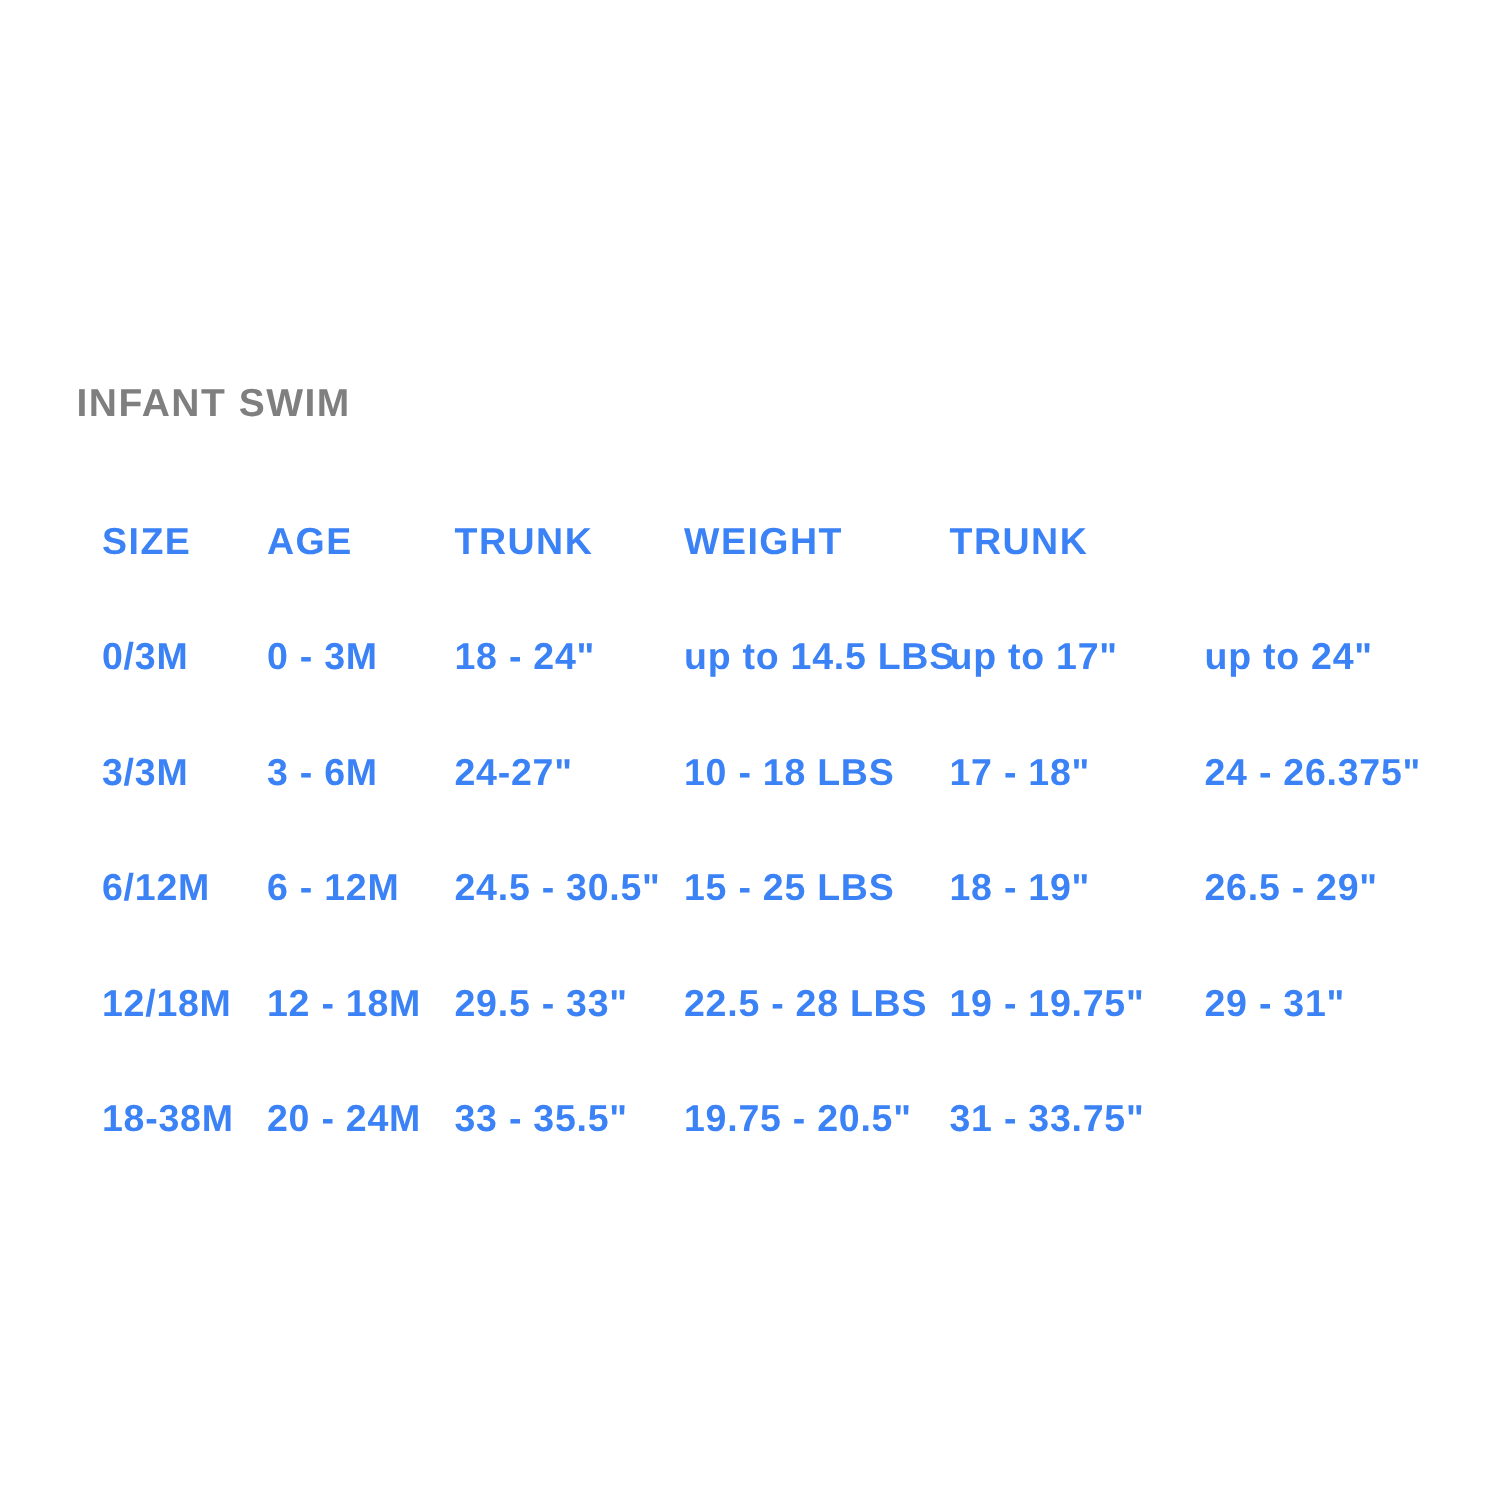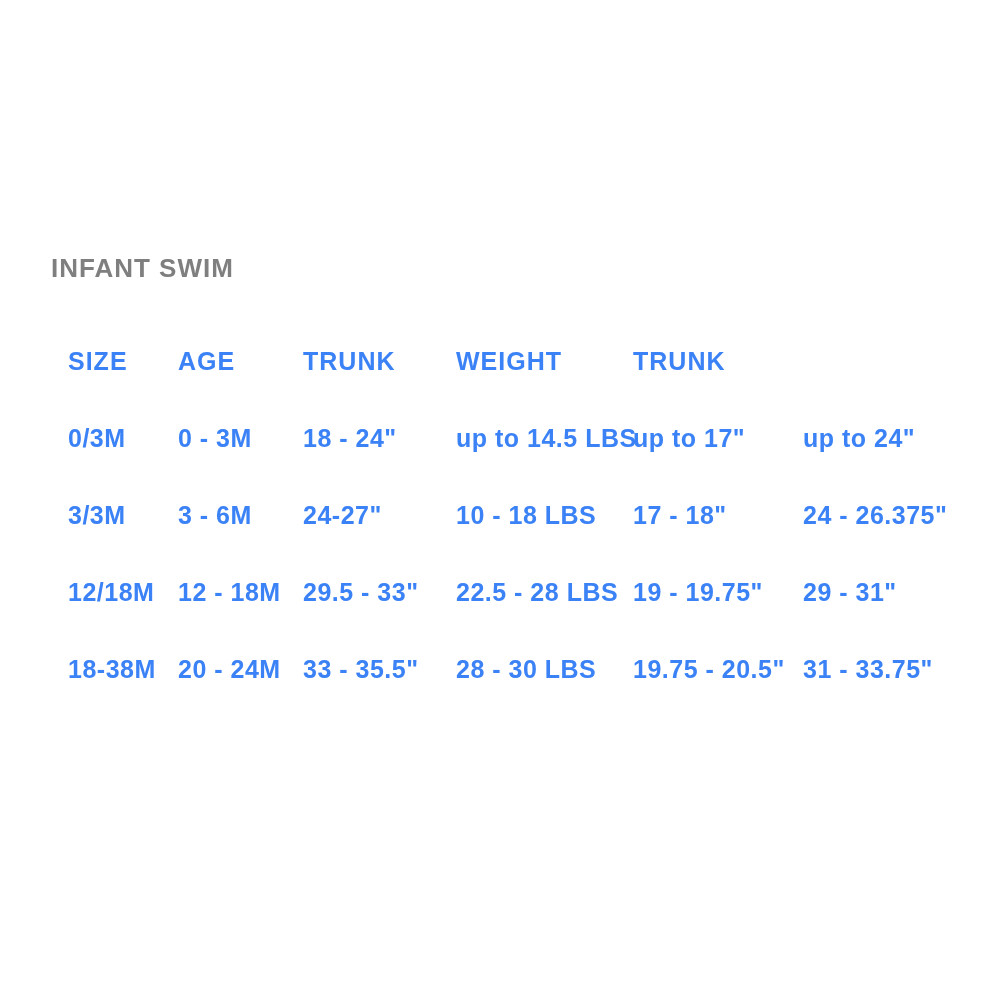--- a/index.html
+++ b/index.html
@@ -70,30 +70,37 @@
         </div>
         <div class="row">
           <span>3/3M</span>
           <span>3 - 6M</span>
           <span>24-27"</span>
           <span>10 - 18 LBS</span>
           <span>17 - 18"</span>
           <span>24 - 26.375"</span>
         </div>
         <div class="row">
+          <span>6/12M</span>
+          <span>6 - 12M</span>
+          <span>24.5 - 30.5"</span>
+          <span>15 - 25 LBS</span>
+          <span>18 - 19"</span>
+          <span>26.5 - 29"</span>
+        </div>
+        <div class="row">
           <span>12/18M</span>
           <span>12 - 18M</span>
           <span>29.5 - 33"</span>
           <span>22.5 - 28 LBS</span>
           <span>19 - 19.75"</span>
           <span>29 - 31"</span>
         </div>
         <div class="row">
           <span>18-38M</span>
           <span>20 - 24M</span>
           <span>33 - 35.5"</span>
-          <span>28 - 30 LBS</span>
           <span>19.75 - 20.5"</span>
           <span>31 - 33.75"</span>
         </div>
       </div>
   </div>
 </div>
 
 </body></html>

